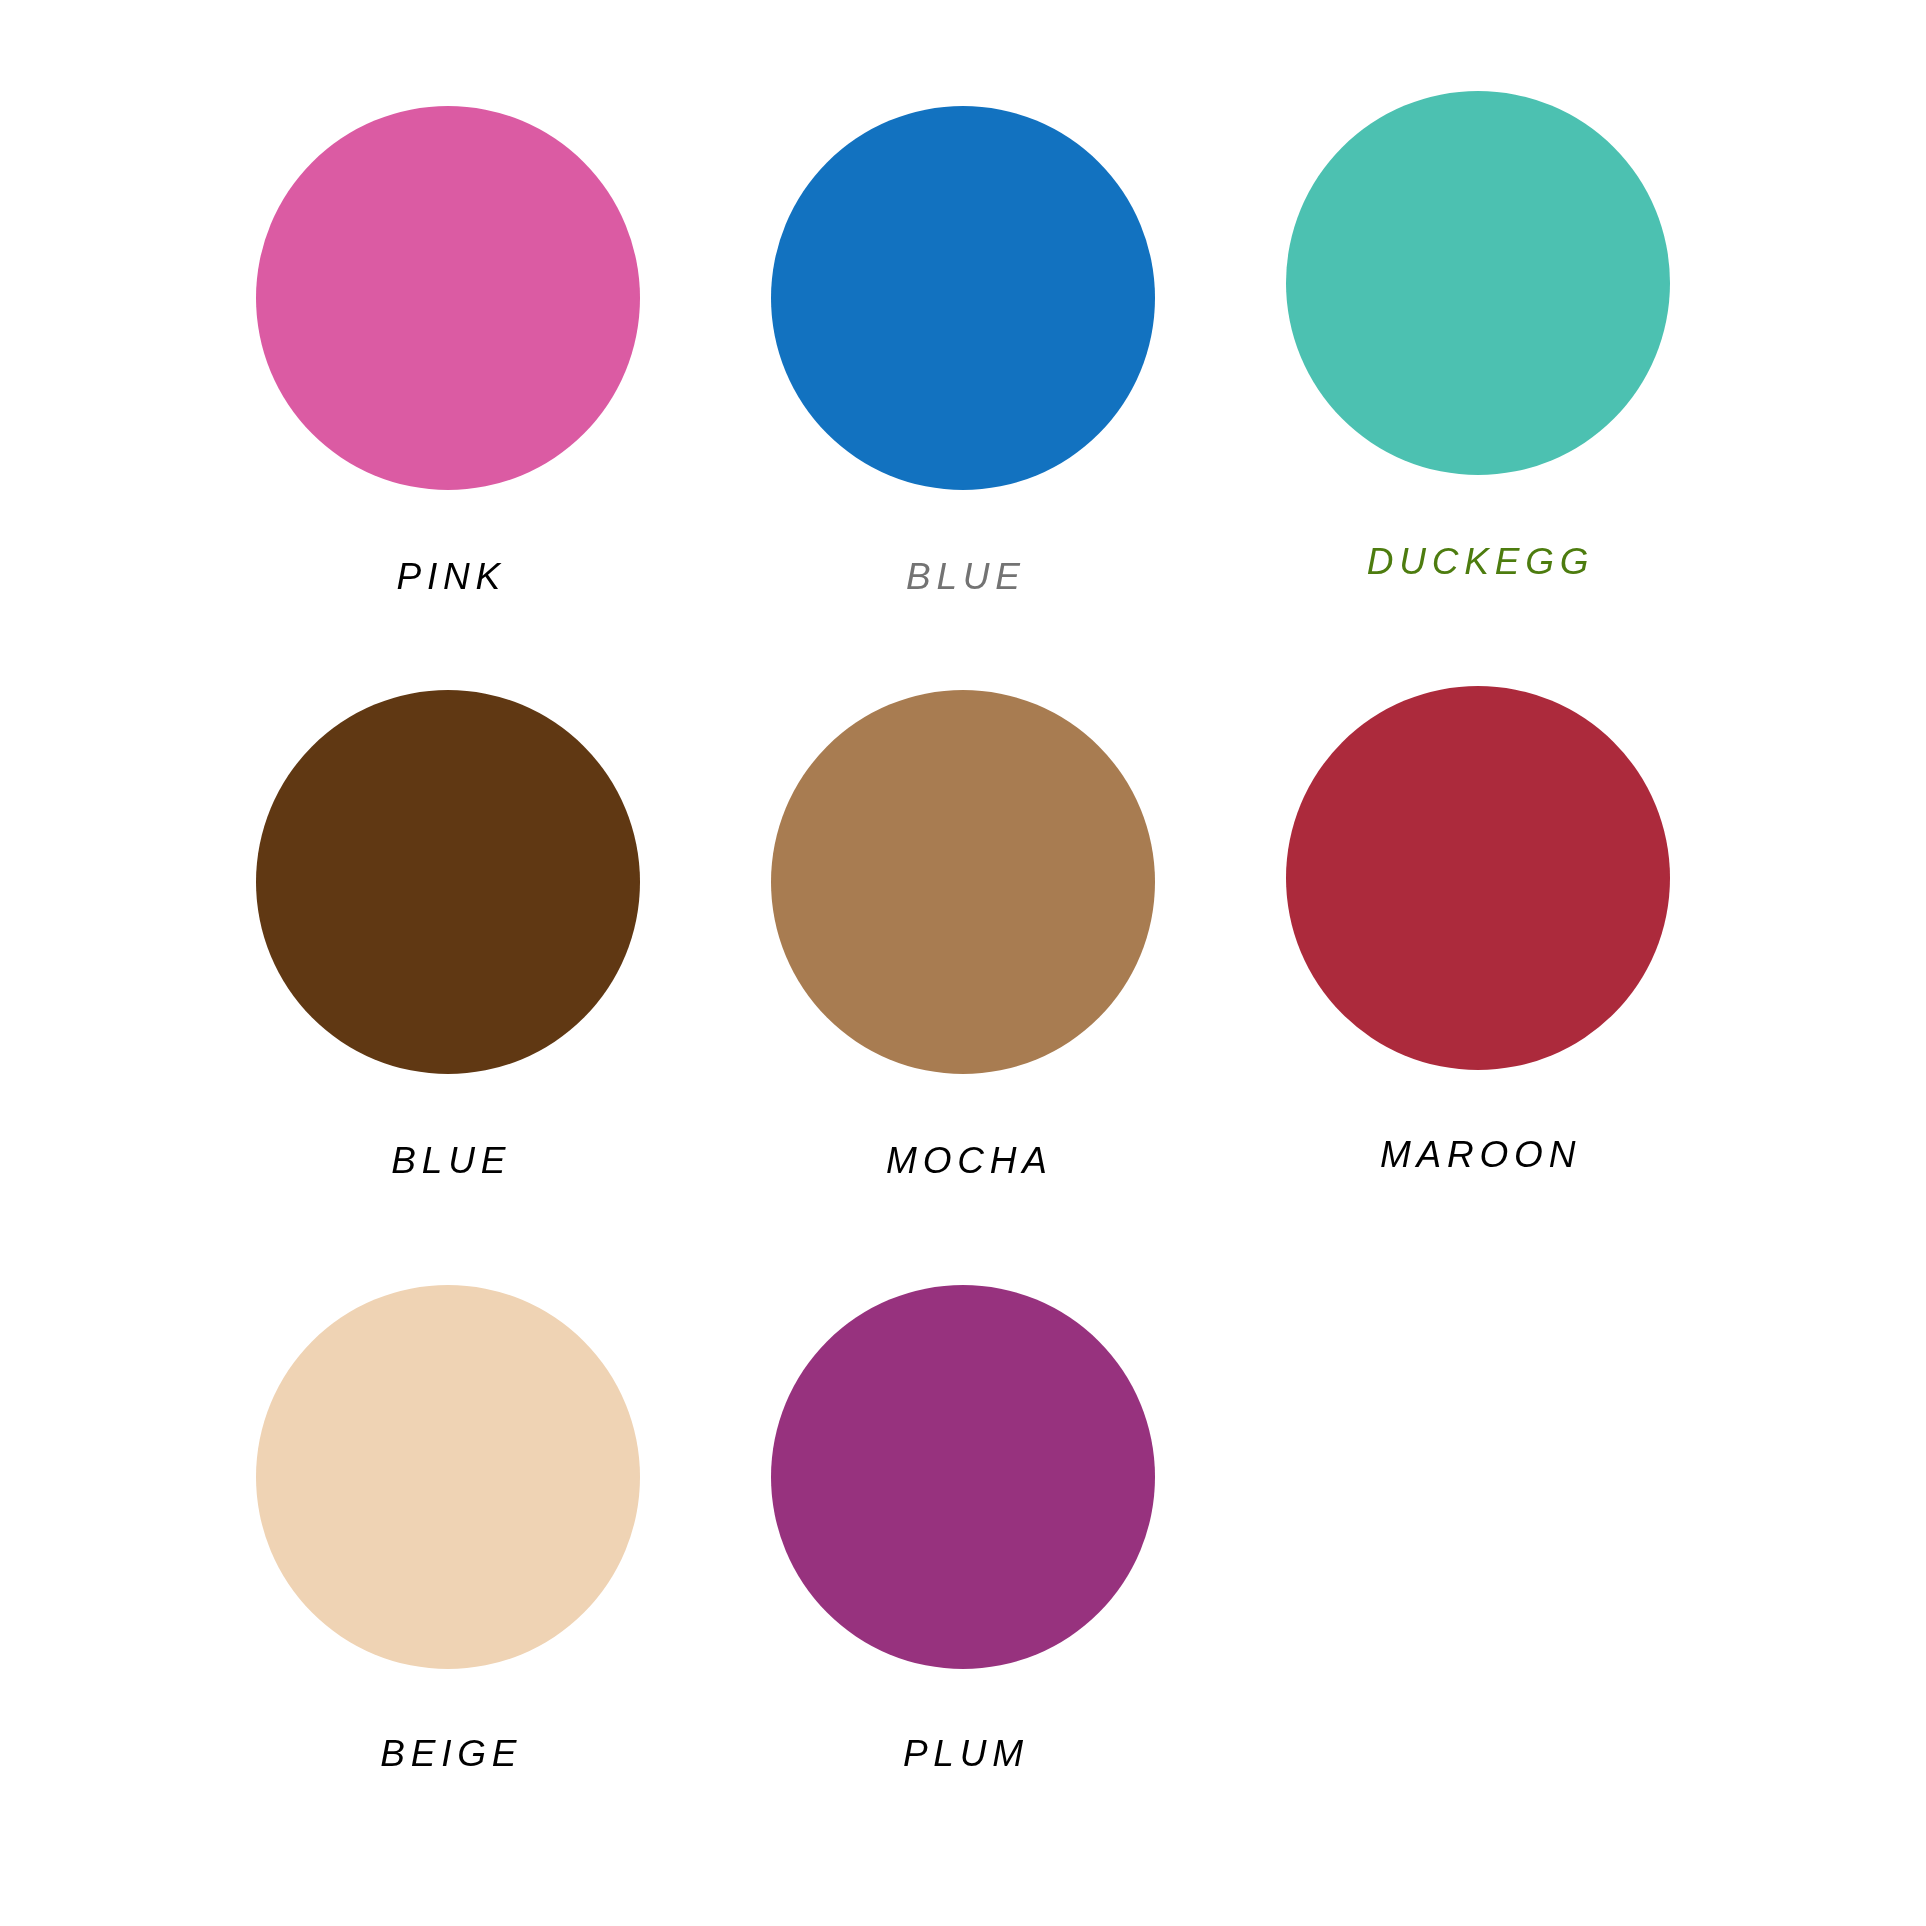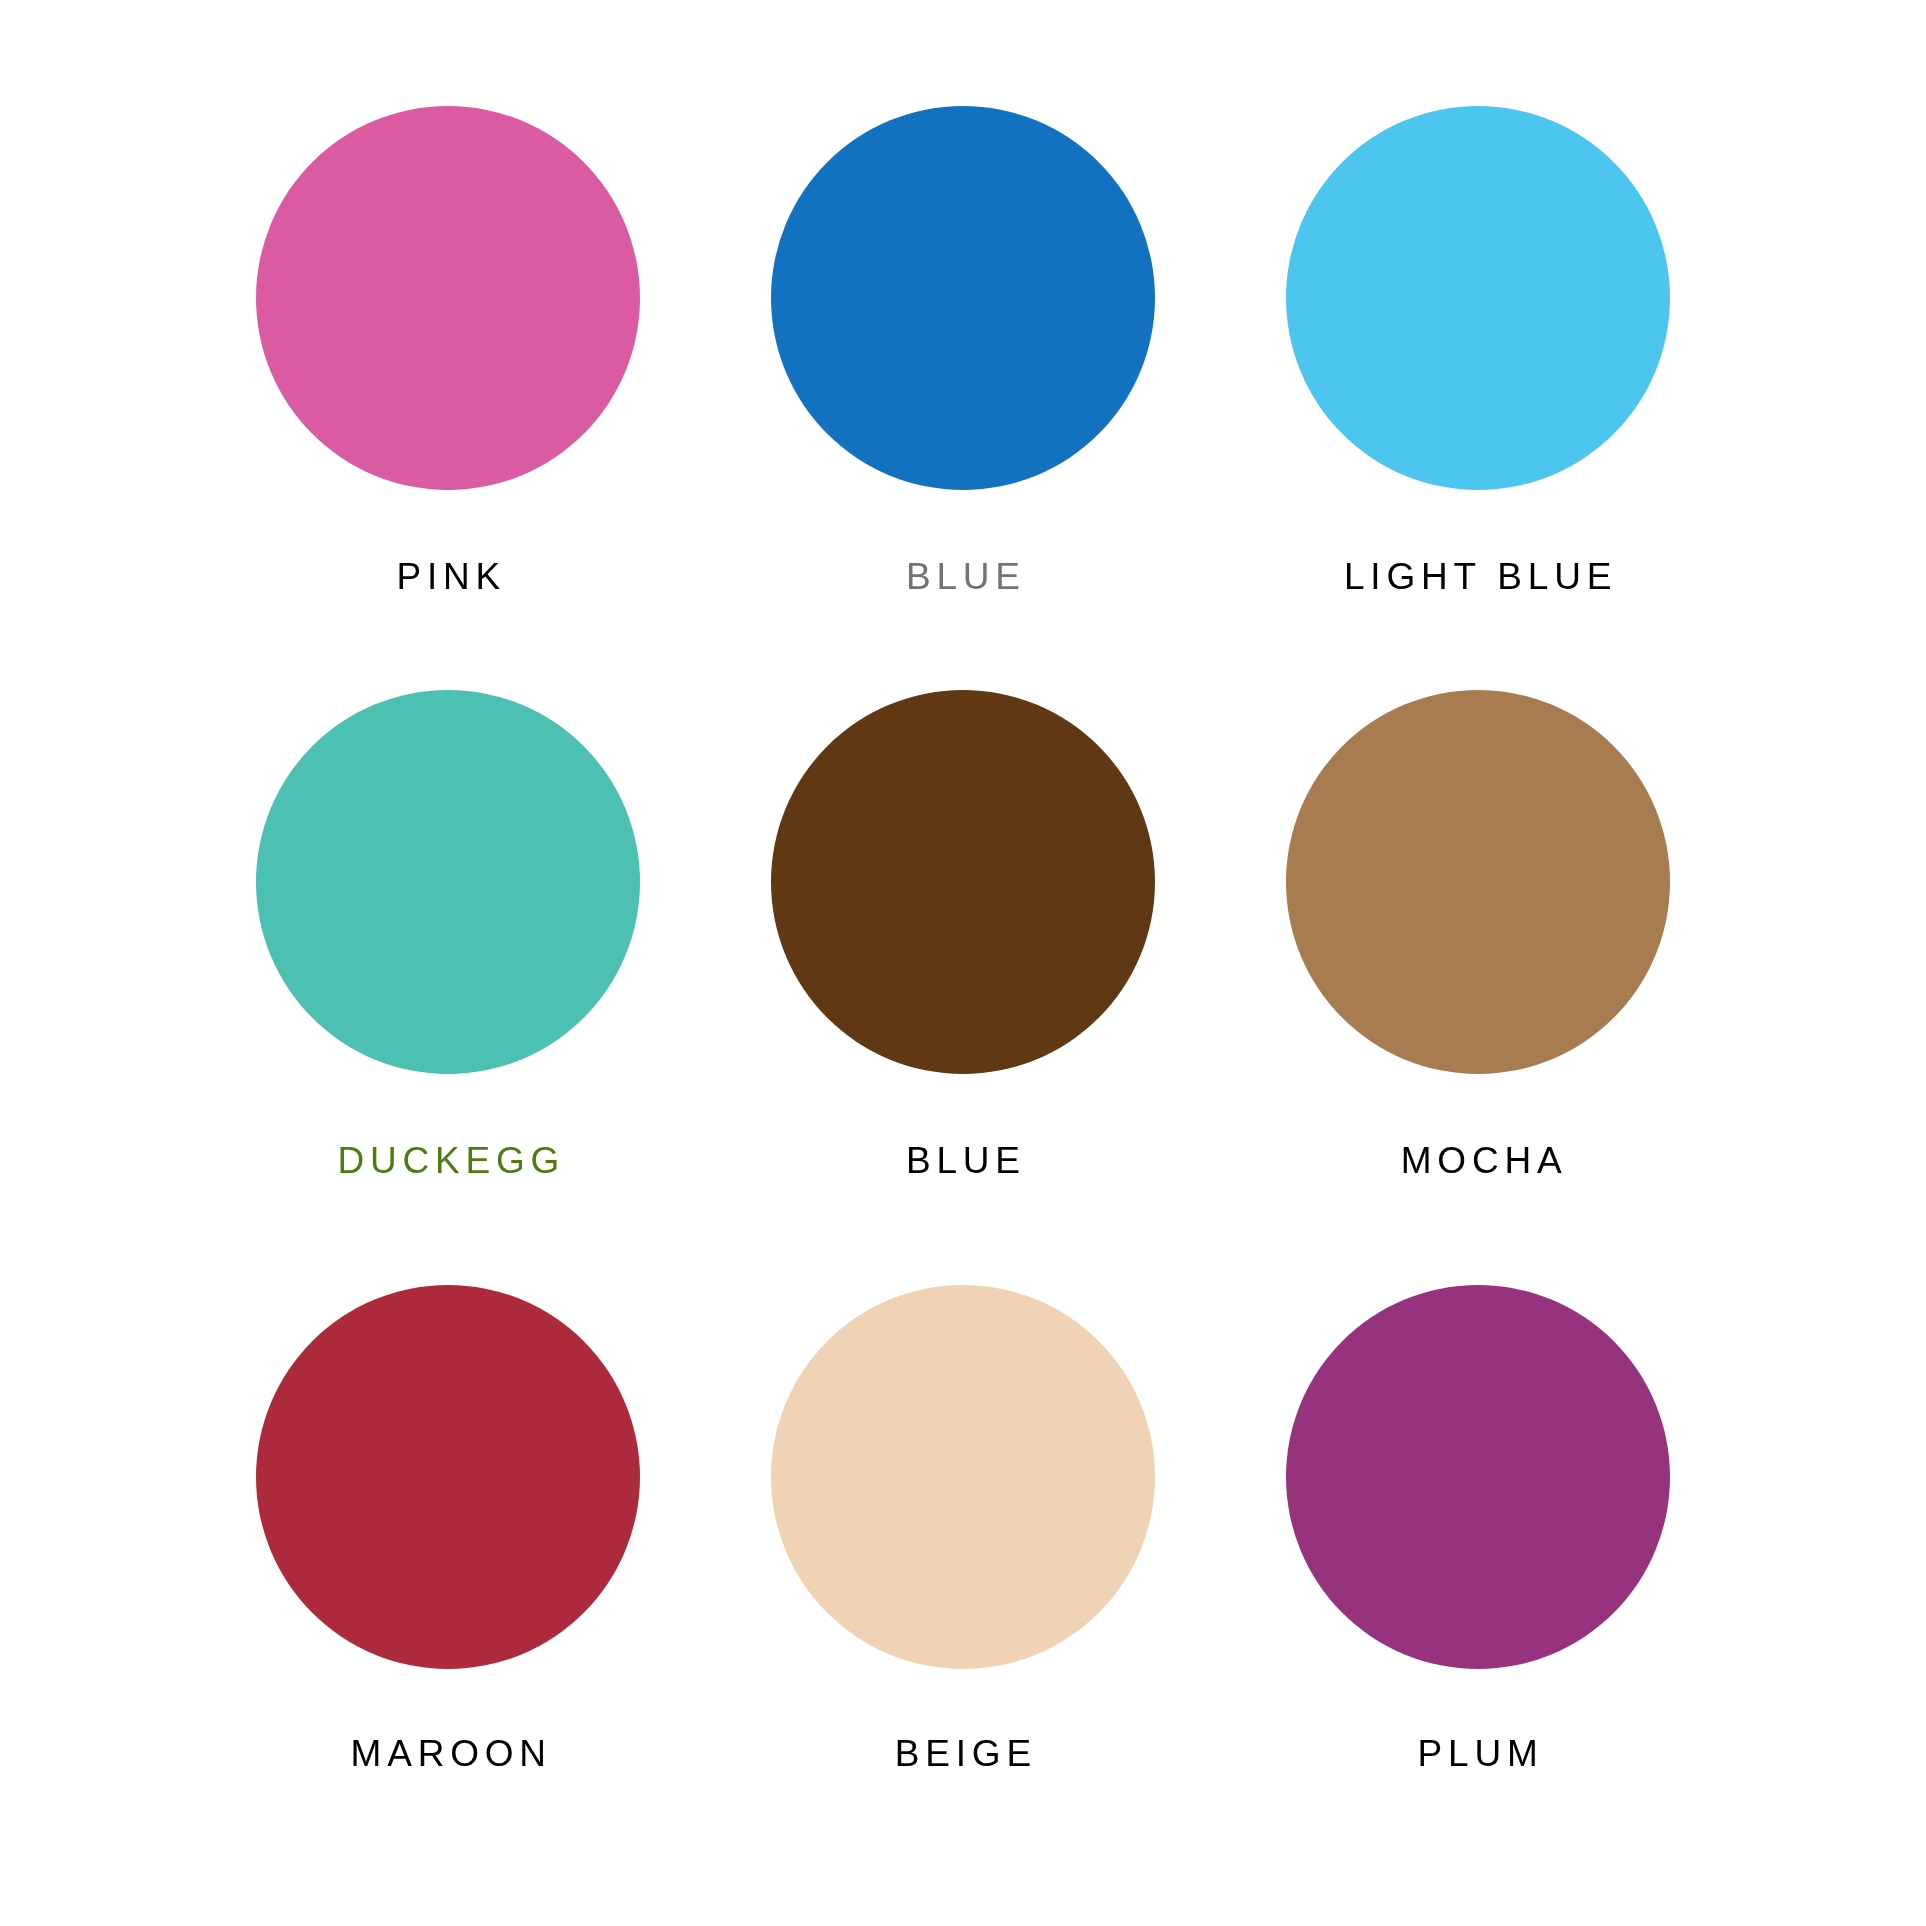--- a/index.html
+++ b/index.html
@@ -56,20 +56,21 @@
     margin-top: 66px;
     font-family: "Liberation Sans", "DejaVu Sans", sans-serif;
     font-weight: 300;
     font-size: 37px;
     line-height: 1;
     letter-spacing: 5.8px;
     text-indent: 5.8px;
     color: #000000;
     text-align: center;
     white-space: nowrap;
+    font-style: italic;
   }
 
   
   .swatch-cell.row-1 .swatch-dot { margin-top: 32px; }
   .swatch-cell.row-2 .swatch-dot { margin-top: 17.3px; }
   .swatch-cell.row-3 .swatch-dot { margin-top: 12.7px; }
 
   .swatch-cell.row-1 .swatch-label { margin-top: 68px; }
   .swatch-cell.row-2 .swatch-label { margin-top: 68px; }
   .swatch-cell.row-3 .swatch-label { }
@@ -83,24 +84,20 @@
     <div class="swatch-cell row-1">
       <div class="swatch-dot" style="background: rgb(219, 91, 163);"></div>
       <div class="swatch-label" style="color: rgb(0, 0, 0);">PINK</div>
     </div>
 
     <div class="swatch-cell row-1">
       <div class="swatch-dot" style="background: rgb(18, 114, 192);"></div>
       <div class="swatch-label" style="color: #737373;">BLUE</div>
     </div>
 
-    <div class="swatch-cell row-1">
-      <div class="swatch-dot" style="background: rgb(76, 198, 239);"></div>
-      <div class="swatch-label" style="color: rgb(0, 0, 0);">LIGHT BLUE</div>
-    </div>
 
     <div class="swatch-cell row-2">
       <div class="swatch-dot" style="background: rgb(76, 193, 177);"></div>
       <div class="swatch-label" style="color: #4d7c0f;">DUCKEGG</div>
     </div>
 
     <div class="swatch-cell row-2">
       <div class="swatch-dot" style="background: rgb(96, 56, 19);"></div>
       <div class="swatch-label" style="color: rgb(0, 0, 0);">BLUE</div>
     </div>

